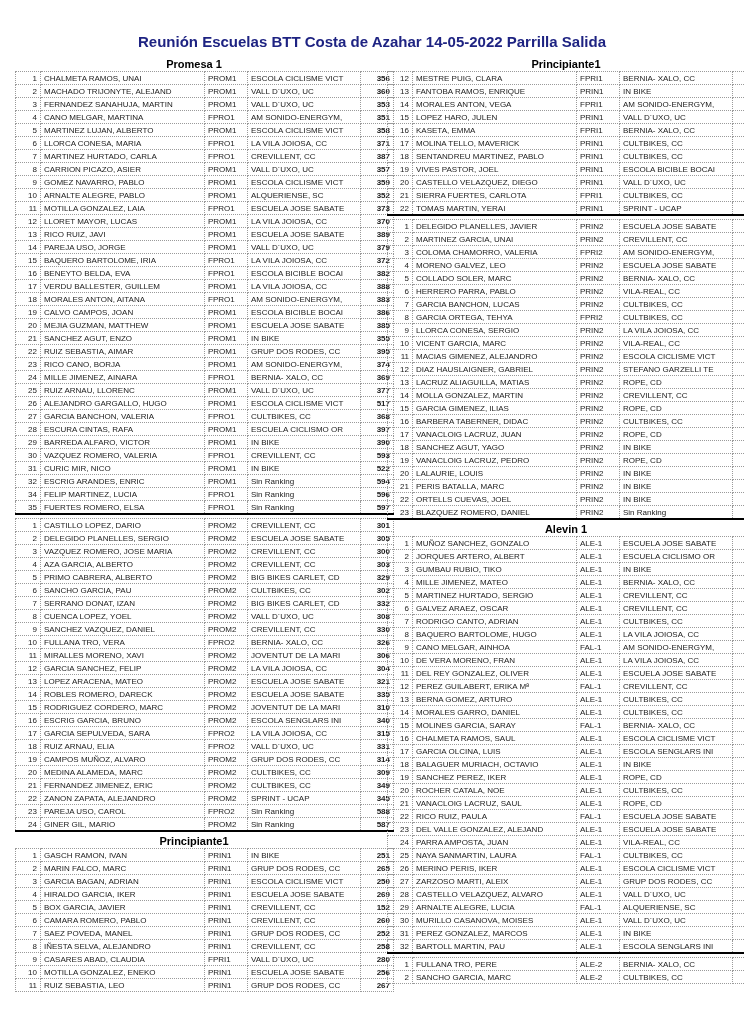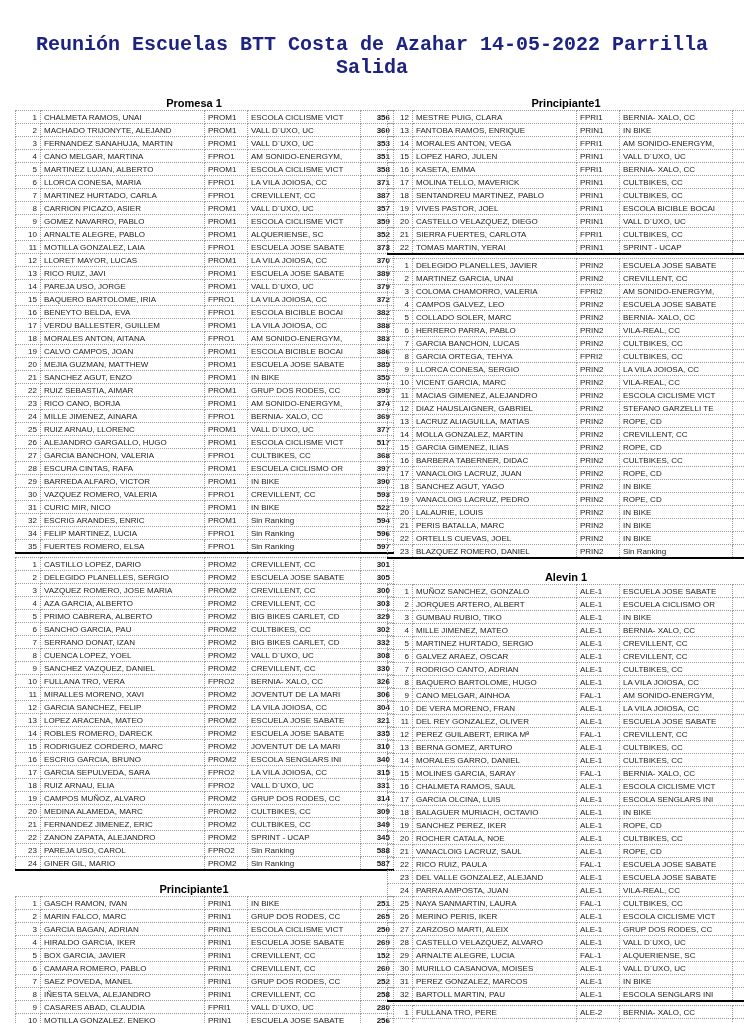--- a/index.html
+++ b/index.html
@@ -5,41 +5,40 @@
   html, body {
     margin: 0; padding: 0;
     width: 744px; height: 1023px;
     background: #ffffff;
     overflow: hidden;
     font-family: "Liberation Sans", "DejaVu Sans", sans-serif;
   }
   .page { width: 744px; height: 1023px; position: relative; }
   .doc-title {
     text-align: center;
-    font-size: 20px;
+    font-size: 15px;
     font-weight: bold;
     color: #1e2382;
     padding-top: 33px;
     letter-spacing: 0px;
-    font-family: Liberation Mono, monospace;
   }
   .columns {
     display: flex;
     gap: 14px;
     padding: 6px 15px 0 15px;
     align-items: flex-start;
   }
   .col { width: 358px; }
   .section { margin-bottom: 3px; }
   .section-title {
     text-align: center;
     font-size: 11px;
     font-weight: bold;
     color: #000;
-    margin: 12px 0 1px 0;
+    margin: 2px 0 1px 0;
   }
   table.riders {
     width: 100%;
     border-collapse: collapse;
     table-layout: fixed;
   }
   table.riders.end-rule { border-bottom: 2.5px solid #000; }
   table.riders td {
     border: 1px dotted #9a9a9a;
     font-size: 8px;
@@ -670,21 +669,21 @@
               </tr>
               <tr>
                 <td class="c-pos">3</td>
                 <td class="c-name">COLOMA CHAMORRO, VALERIA</td>
                 <td class="c-cat">FPRI2</td>
                 <td class="c-club">AM SONIDO-ENERGYM,</td>
                 <td class="c-dorsal">202</td>
               </tr>
               <tr>
                 <td class="c-pos">4</td>
-                <td class="c-name">CAMPOS GALVEZ, LEO</td>
+                <td class="c-name">MORENO GALVEZ, LEO</td>
                 <td class="c-cat">PRIN2</td>
                 <td class="c-club">ESCUELA JOSE SABATE</td>
                 <td class="c-dorsal">205</td>
               </tr>
               <tr>
                 <td class="c-pos">5</td>
                 <td class="c-name">COLLADO SOLER, MARC</td>
                 <td class="c-cat">PRIN2</td>
                 <td class="c-club">BERNIA- XALO, CC</td>
                 <td class="c-dorsal">203</td>

